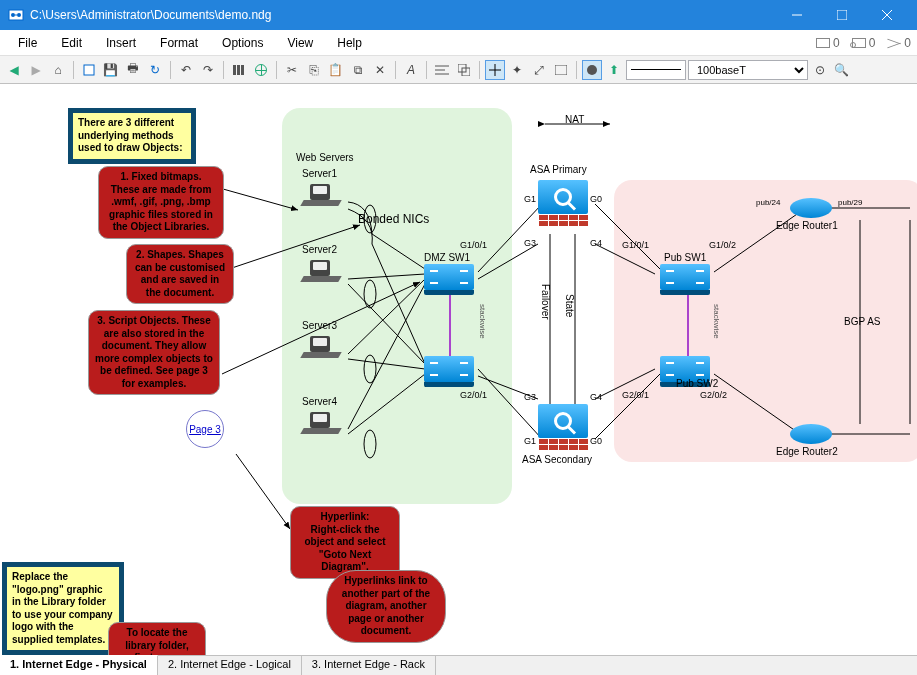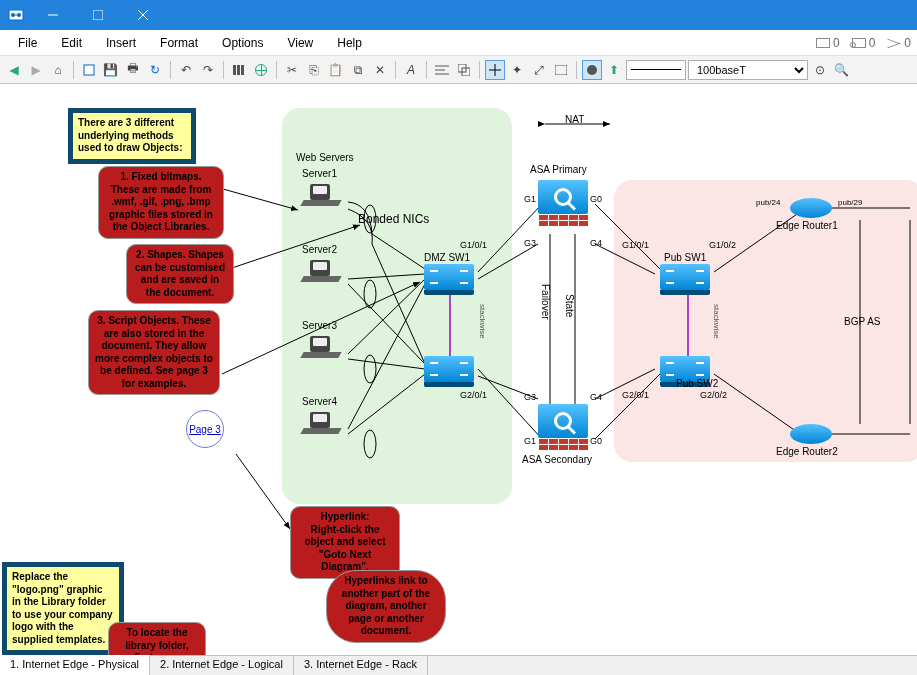--- a/index.html
+++ b/index.html
@@ -41,21 +41,21 @@
 .page3 { position: absolute; width: 38px; height: 38px; border: 1px solid #77c; border-radius: 50%; display: flex; align-items: center; justify-content: center; font-size: 10px; color: #00c; text-decoration: underline; }
 
 
 .lbl { position: absolute; font-size: 10px; color: #000; white-space: nowrap; }
 .vlbl { position: absolute; font-size: 10px; writing-mode: vertical-lr; }
 .vlbl2 { position: absolute; font-size: 8px; writing-mode: vertical-lr; color:#555;}
 
 
 .tabs { position: absolute; bottom: 0; left: 0; right: 0; height: 20px; background: #f0f0f0; display: flex; border-top: 1px solid #c0c0c0; font-family: "Courier New", monospace; font-size: 11px; }
 .tab { padding: 2px 10px; border-right: 1px solid #c0c0c0; cursor: pointer; }
-.tab.active { background: #fff; border-top: 1px solid #fff; margin-top: -1px; }
+.tab.active { background: #fff; border-top: 1px solid #fff; margin-top: -1px; font-weight: bold; }
 
 
 .zone-g { position:absolute; background:#e0f4dd; border-radius:18px; }
 .zone-r { position:absolute; background:#fbe5e5; border-radius:18px; }
 
 
 .server{position:absolute;width:38px;height:34px;}
 .server .box{position:absolute;left:8px;top:2px;width:20px;height:16px;background:#444;border-radius:2px;}
 .server .scr{position:absolute;left:11px;top:4px;width:14px;height:8px;background:#eee;border-radius:1px;}
 .server .base{position:absolute;left:0;top:18px;width:38px;height:6px;background:#666;transform:skewX(-30deg);}
@@ -76,20 +76,21 @@
 </head>
 <body>
 
 <div class="titlebar">
   <svg class="icon" viewBox="0 0 16 16">
       <rect x="1" y="3" width="14" height="10" fill="#fff" stroke="#06c"></rect>
       <circle cx="5" cy="8" r="2" fill="#06c"></circle>
       <circle cx="11" cy="8" r="2" fill="#06c"></circle>
       <line x1="7" y1="8" x2="9" y2="8" stroke="#06c"></line>
     </svg>
+  <span class="title">C:\Users\Administrator\Documents\demo.ndg</span>
   <div class="winbtn">
       <svg width="10" height="10">
         <line x1="0" y1="5" x2="10" y2="5" stroke="#fff" stroke-width="1"></line>
       </svg>
     </div>
   <div class="winbtn">
       <svg width="10" height="10">
         <rect x="0" y="0" width="10" height="10" fill="none" stroke="#fff" stroke-width="1"></rect>
       </svg>
     </div>

